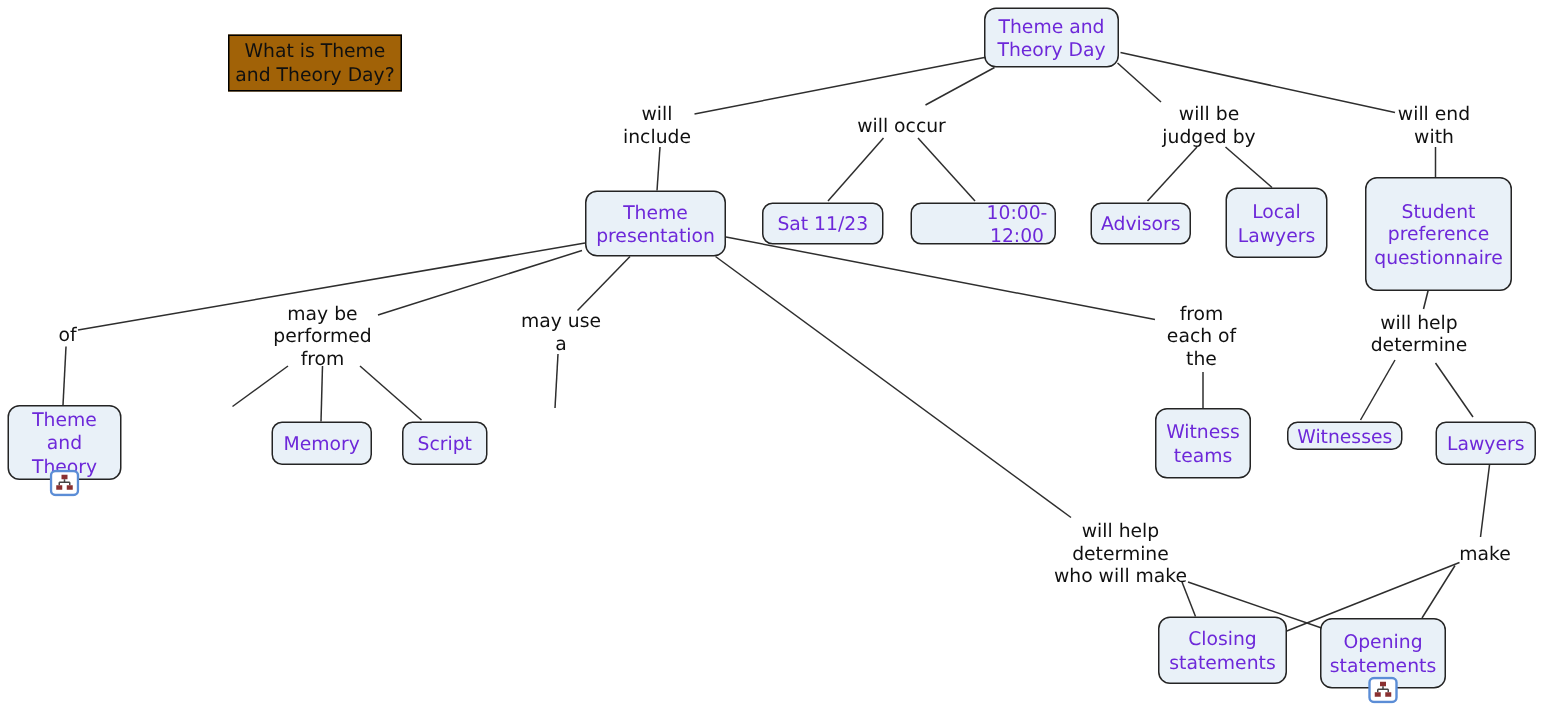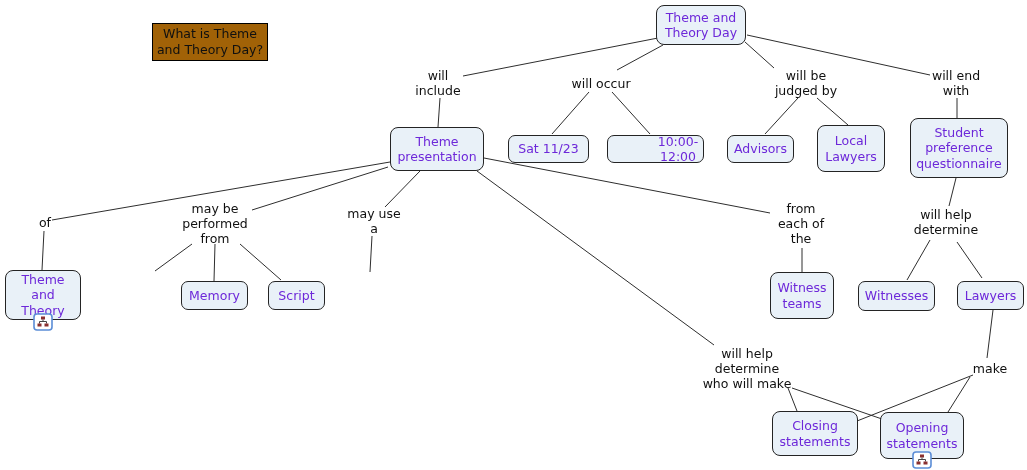--- a/index.html
+++ b/index.html
@@ -75,30 +75,30 @@
 
   <div class="node" style="left:656px;top:5px;width:90px;height:40px;">Theme and
 Theory Day</div>
   <div class="node" style="left:390px;top:127px;width:94px;height:44px;">Theme
 presentation</div>
   <div class="node" style="left:508px;top:135px;width:81px;height:28px;border-radius:7px;">Sat 11/23</div>
   <div class="node" style="left:607px;top:135px;width:97px;height:28px;border-radius:7px;padding-left:48px;">10:00-12:00</div>
   <div class="node" style="left:727px;top:135px;width:67px;height:28px;border-radius:7px;">Advisors</div>
   <div class="node" style="left:817px;top:125px;width:68px;height:47px;">Local
 Lawyers</div>
-  <div class="node" style="left:910px;top:118px;width:98px;height:60px;">Student
+  <div class="node" style="left:910px;top:118px;width:98px;height:76px;">Student
 preference
 questionnaire</div>
   <div class="node" style="left:5px;top:270px;width:76px;height:50px;">Theme and
 Theory</div>
   <div class="node" style="left:181px;top:281px;width:67px;height:29px;border-radius:7px;">Memory</div>
   <div class="node" style="left:268px;top:281px;width:57px;height:29px;border-radius:7px;">Script</div>
   <div class="node" style="left:770px;top:272px;width:64px;height:47px;">Witness
 teams</div>
-  <div class="node" style="left:858px;top:281px;width:77px;height:30px;border-radius:7px;">Witnesses</div>
+  <div class="node" style="left:858px;top:281px;width:77px;height:19px;border-radius:7px;">Witnesses</div>
   <div class="node" style="left:957px;top:281px;width:67px;height:29px;border-radius:7px;">Lawyers</div>
   <div class="node" style="left:772px;top:411px;width:86px;height:45px;">Closing
 statements</div>
   <div class="node" style="left:880px;top:412px;width:84px;height:47px;">Opening
 statements</div>
 
   <div class="link-label" style="left:438px;top:68px;">will
 include</div>
   <div class="link-label" style="left:601px;top:76px;">will occur</div>
   <div class="link-label" style="left:806px;top:68px;">will be

